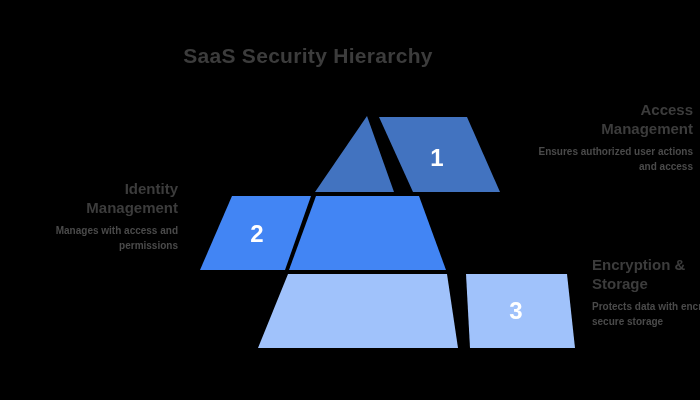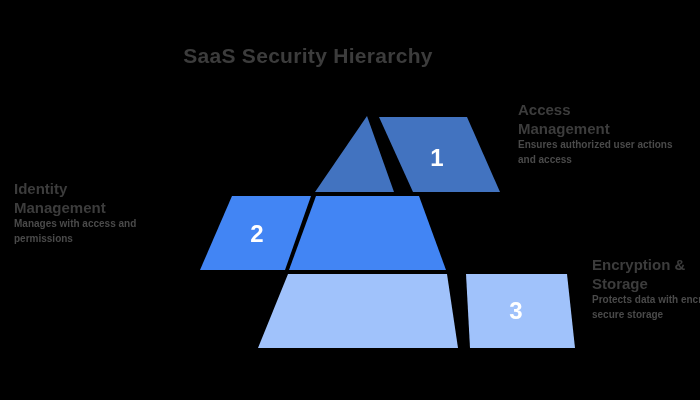--- a/index.html
+++ b/index.html
@@ -47,33 +47,33 @@
     font-weight: bold;
     color: #3c3c3c;
     line-height: 1.28;
     white-space: nowrap;
   }
   .callout-desc {
     font-size: 10px;
     font-weight: bold;
     color: #4a4a4a;
     line-height: 1.45;
-    margin-top: 0;
+    margin-top: 7px;
   }
   #callout-access {
     left: 518px;
     top: 100px;
     width: 175px;
-    text-align: left;
+    text-align: right;
   }
   #callout-identity {
-    left: 14px;
+    left: 8px;
     top: 179px;
     width: 170px;
-    text-align: left;
+    text-align: right;
   }
   #callout-encryption {
     left: 592px;
     top: 255px;
     width: 175px;
     text-align: left;
   }
 </style>
 </head>
 <body>

